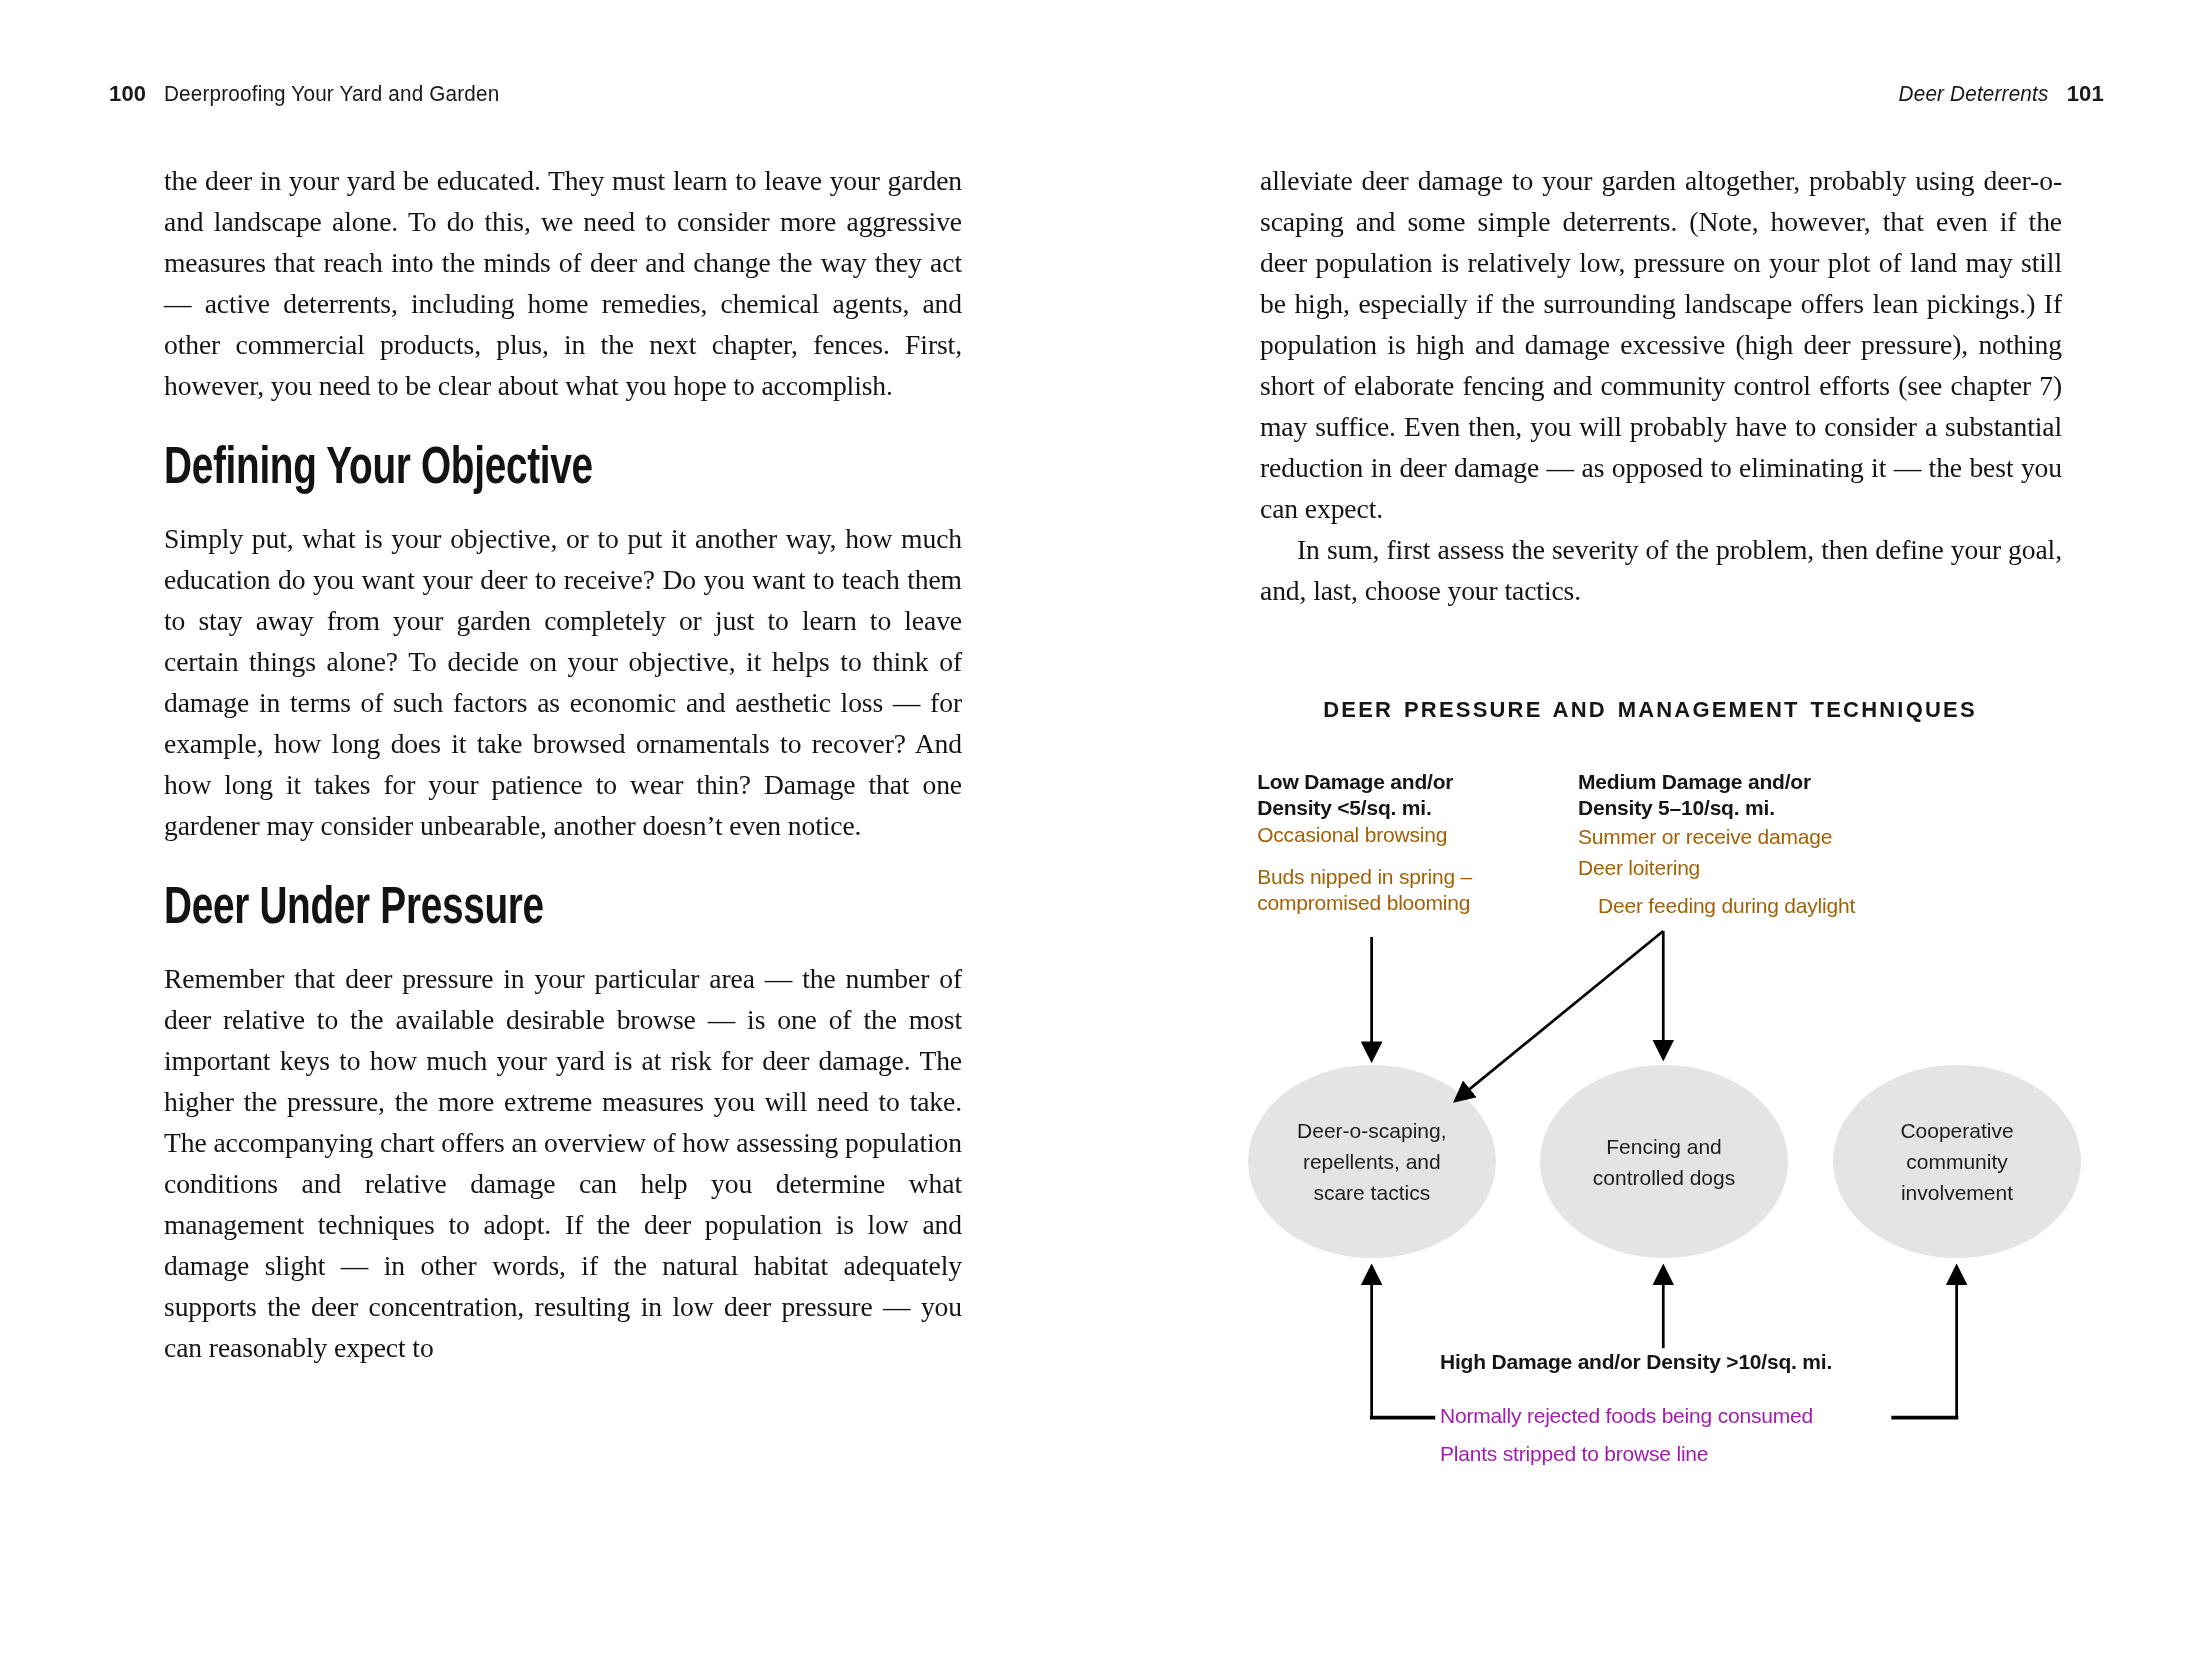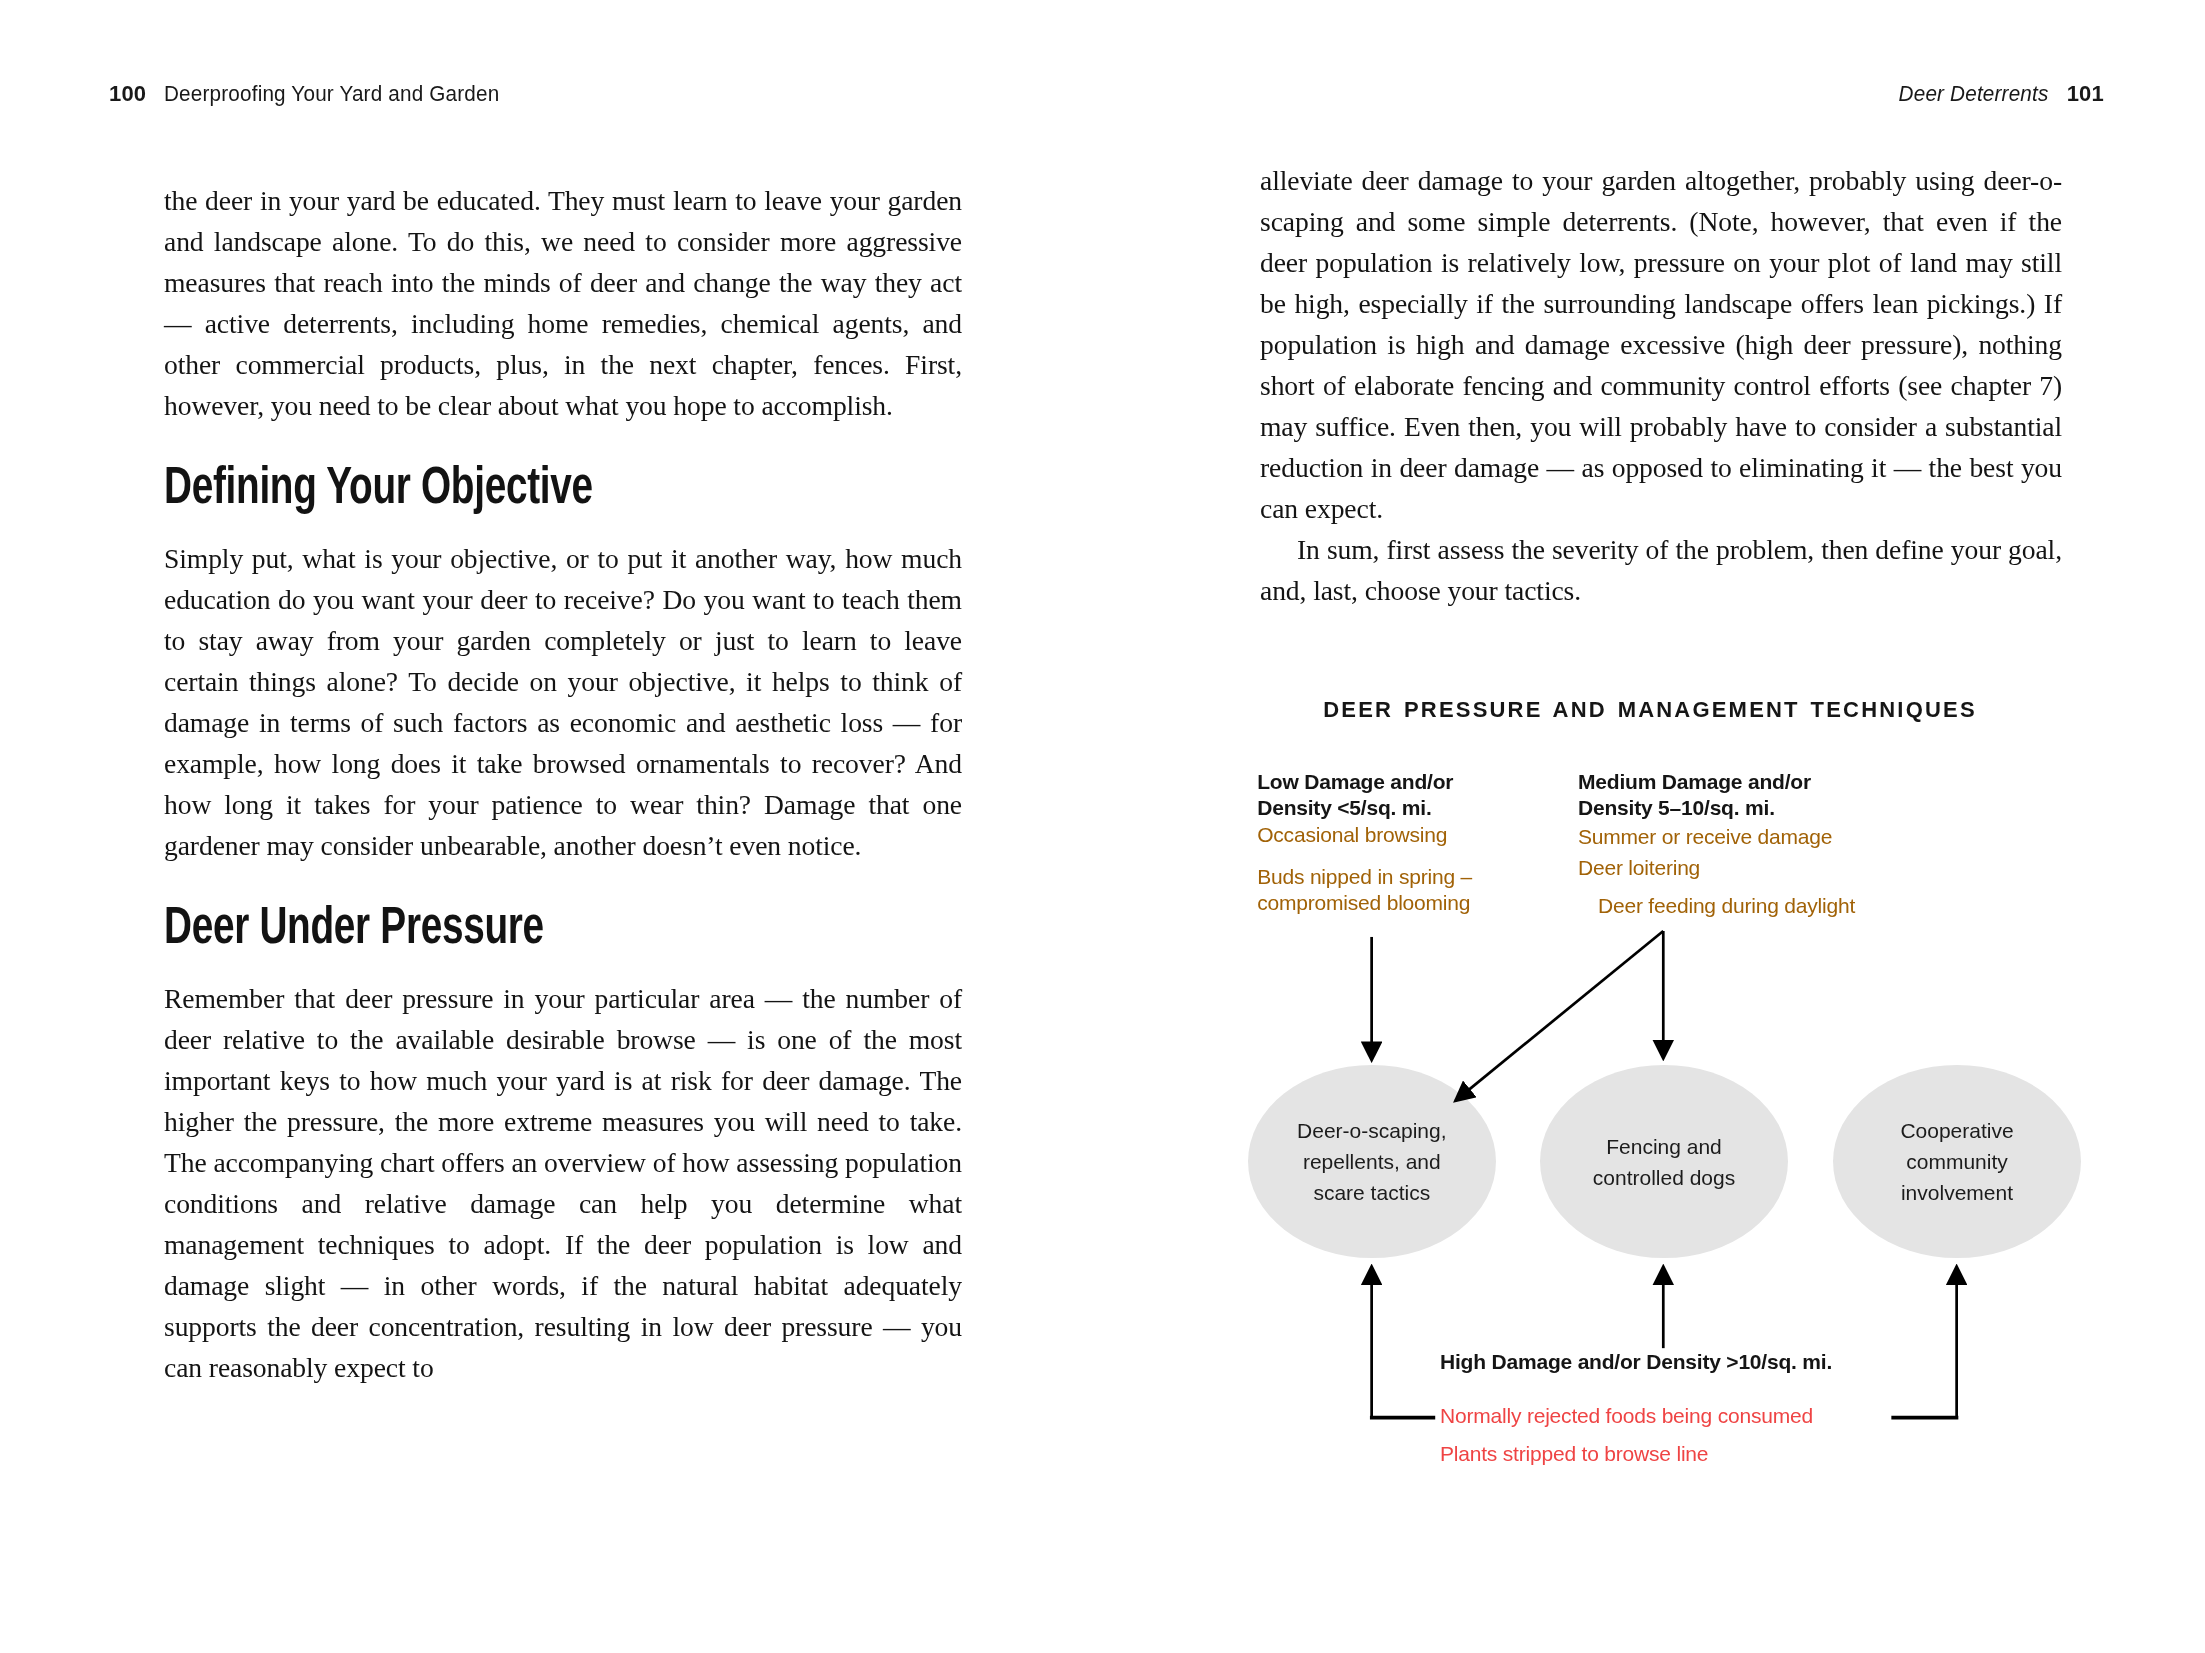--- a/index.html
+++ b/index.html
@@ -16,21 +16,21 @@
   .head { position:absolute; top:81px; display:flex; align-items:baseline; gap:18px;
           font-size:22px; letter-spacing:0.2px; color:#191919; }
   .head-left  { left:109px; }
   .head-right { right:101px;align-items:center; }
   .folio { font-weight:700; }
   .running { transform:scaleX(0.94); transform-origin:left center; white-space:nowrap; }
   .running-it { font-style:italic; transform:scaleX(0.94); transform-origin:right center; white-space:nowrap; }
 
   
   .col { position:absolute; top:160px; }
-  .col-left  { left:164px; width:798px;margin-top:20px; }
+  .col-left  { left:164px; width:798px; }
   .col-right { left:1260px; width:802px; }
   p.body {
     font-family:"Liberation Serif", "DejaVu Serif", serif;
     font-size:27.6px; line-height:41px;
     text-align:justify; color:#141414;
     letter-spacing:-0.1px;
   }
   p.indent { text-indent:37px; }
   h1.sect {
     font-family:"Liberation Sans", sans-serif;
@@ -57,21 +57,21 @@
   }
   .bubble {
     position:absolute; width:248px; height:193px;
     border-radius:50%;
     display:flex; align-items:center; justify-content:center; text-align:center;
     font-size:21px; line-height:31px; color:#1c1c1c;
     white-space:pre-line;
   }
   .d-svg { position:absolute; left:0; top:0; pointer-events:none; }
   .d-high-head { position:absolute; font-weight:700; font-size:21px; color:#151515; letter-spacing:-0.2px; }
-  .d-high-item { position:absolute; font-size:21px; color:#ef4444; letter-spacing:-0.2px;text-align:center; }
+  .d-high-item { position:absolute; font-size:21px; color:#a21caf; letter-spacing:-0.2px;text-align:center; }
 </style>
 </head>
 <body>
 
 <div class="spread">
 
   <div class="head head-left">
     <span class="folio">100</span>
     <span class="running">Deerproofing Your Yard and Garden</span>
   </div>

